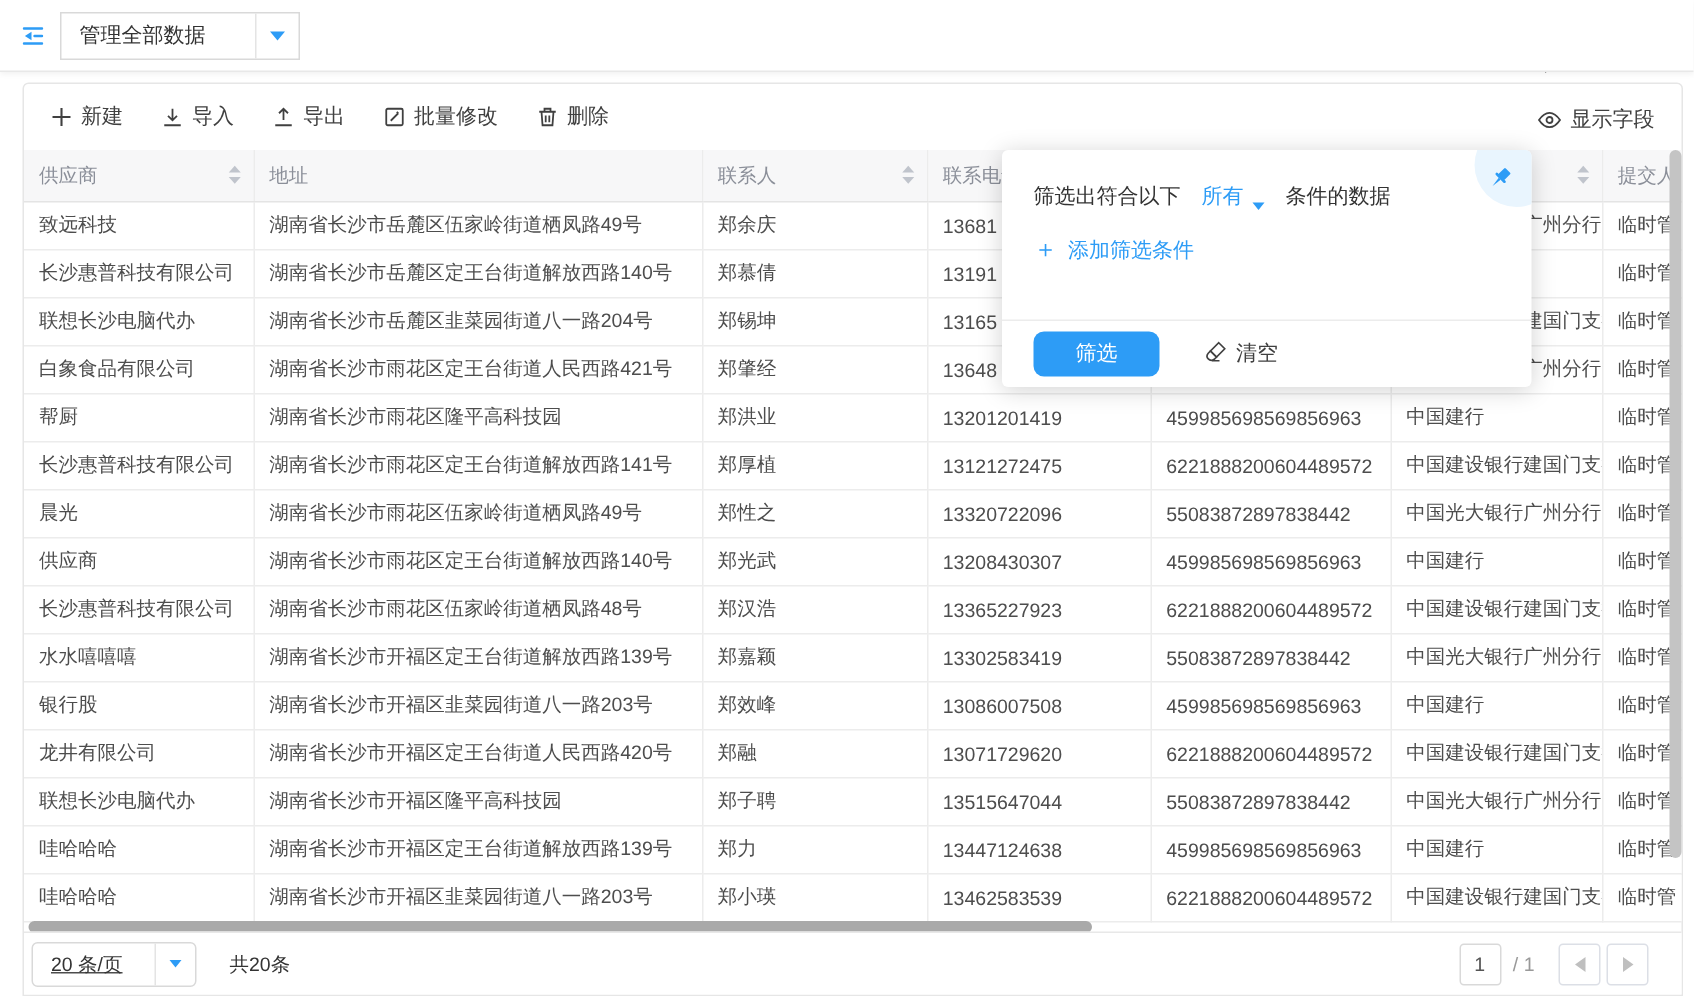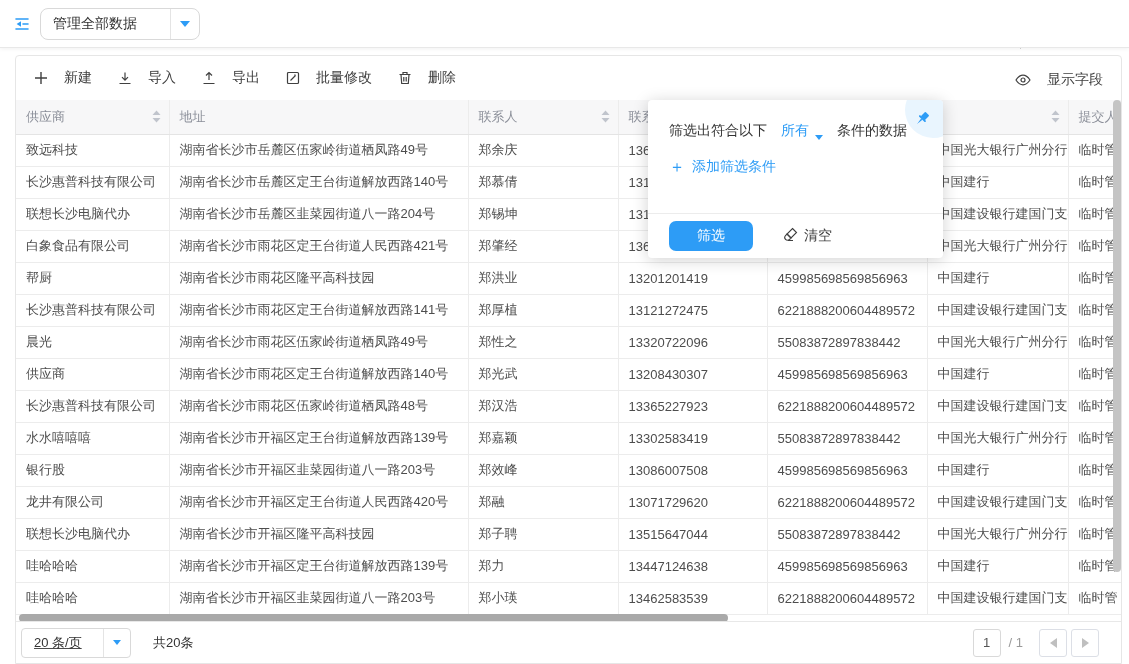--- a/index.html
+++ b/index.html
@@ -4,33 +4,33 @@
 <style>
   * { margin:0; padding:0; box-sizing:border-box; }
   html,body { width:1129px; height:664px; overflow:hidden; background:#fff;
     font-family:"Liberation Sans","DejaVu Sans",sans-serif; color:#4d4d4d; }
   svg { display:block; }
 
   
   .topbar { position:absolute; left:0; top:0; width:1129px; height:48px; background:#fff;
     border-bottom:1px solid #e8e8e8; box-shadow:0 1px 4px rgba(0,0,0,.06); display:flex; align-items:center; z-index:5; }
   .collapse-btn { margin-left:13px; cursor:pointer; }
-  .view-select { margin-left:9px; height:32px; width:160px; border:1px solid #d9d9d9; border-radius:8px;
+  .view-select { margin-left:9px; height:32px; width:160px; border:1px solid #d9d9d9; border-radius:0;
     background:#fff; display:flex; align-items:center; cursor:pointer; }
   .view-select .vs-label { flex:1; padding-left:12px; font-size:14px; color:#333; }
   .view-select .vs-caret { width:29px; height:100%; border-left:1px solid #e4e4e4; display:flex; align-items:center; justify-content:center; }
   .caret-down { width:0; height:0; border-left:5px solid transparent; border-right:5px solid transparent; border-top:6px solid #2d9cf6; }
 
   
   .card { position:absolute; left:15px; top:55px; width:1107px; height:609px; background:#fff;
     border:1px solid #e6e6e6; border-radius:4px 4px 0 0; }
 
   
   .toolbar { position:absolute; left:0; top:0; right:0; height:44px; display:flex; align-items:center; padding:0 18px; }
-  .tbtn { display:flex; align-items:center; gap:16px; font-size:14px; color:#404040; margin-right:26px; cursor:pointer; white-space:nowrap; }
+  .tbtn { display:flex; align-items:center; gap:6px; font-size:14px; color:#404040; margin-right:26px; cursor:pointer; white-space:nowrap; }
   .toolbar-right { margin-left:auto; display:flex; align-items:flex-start; gap:20px;flex-direction:column; }
   .tbtn.right { margin-right:0; }
 
   
   .table-wrap { position:absolute; left:0; top:44px; width:1105px; height:522px; overflow:hidden; }
   table.records { border-collapse:collapse; table-layout:fixed; width:1107px; }
   table.records th, table.records td { overflow:hidden; white-space:nowrap; text-overflow:clip; }
   table.records th { height:34px; background:#f7f7f8; border-bottom:1px solid #e4e4e4; border-right:1px solid #ececec;
     font-weight:normal; font-size:13px; color:#8b8f99; text-align:left; padding:0 8px 0 10px; }
   table.records td { height:32px; border-bottom:1px solid #ececec; border-right:1px solid #ececec;
@@ -56,21 +56,21 @@
   .pager { margin-left:auto; display:flex; align-items:center; margin-right:22px; }
   .page-input { width:28px; height:28px; border:1px solid #d9d9d9; border-radius:3px; text-align:center;
     font-size:13px; color:#555; font-family:inherit; }
   .page-count { margin:0 12px 0 8px; font-size:13px; color:#999; }
   .pg-btn { width:28px; height:28px; border:1px solid #dcdfe6; border-radius:3px; background:#fff;
     display:flex; align-items:center; justify-content:center; margin-left:4px; }
   .tri-left { width:0; height:0; border-top:5px solid transparent; border-bottom:5px solid transparent; border-right:7px solid #bfbfbf; }
   .tri-right { width:0; height:0; border-top:5px solid transparent; border-bottom:5px solid transparent; border-left:7px solid #bfbfbf; }
 
   
-  .filter-popup { position:absolute; left:648px; top:100px; width:295px; height:158px; background:#fff;
+  .filter-popup { position:absolute; left:668px; top:100px; width:353px; height:158px; background:#fff;
     border-radius:4px; box-shadow:0 2px 16px rgba(0,0,0,.18); z-index:10; overflow:hidden; }
   .pin-bg { position:absolute; top:-18px; right:-18px; width:56px; height:56px; border-radius:50%; background:#e9f5fe; }
   .pin-icon { position:absolute; top:10px; right:12px; cursor:pointer; }
   .fp-row1 { position:absolute; left:21px; top:22px; display:flex; align-items:center; font-size:14px; color:#333; }
   .fp-mode { display:flex; align-items:flex-end; gap:6px; color:#2d9cf6; margin:0 14px; cursor:pointer; }
   .fp-mode .caret-down { border-left-width:4px; border-right-width:4px; border-top-width:5px; }
   .fp-add { position:absolute; left:21px; top:58px; display:flex; align-items:center; gap:7px;
     font-size:14px; color:#2d9cf6; cursor:pointer; }
   .fp-add .plus { font-size:16px; line-height:14px; }
   .fp-footer { position:absolute; left:0; right:0; bottom:0; height:45px; border-top:1px solid #ececec;

